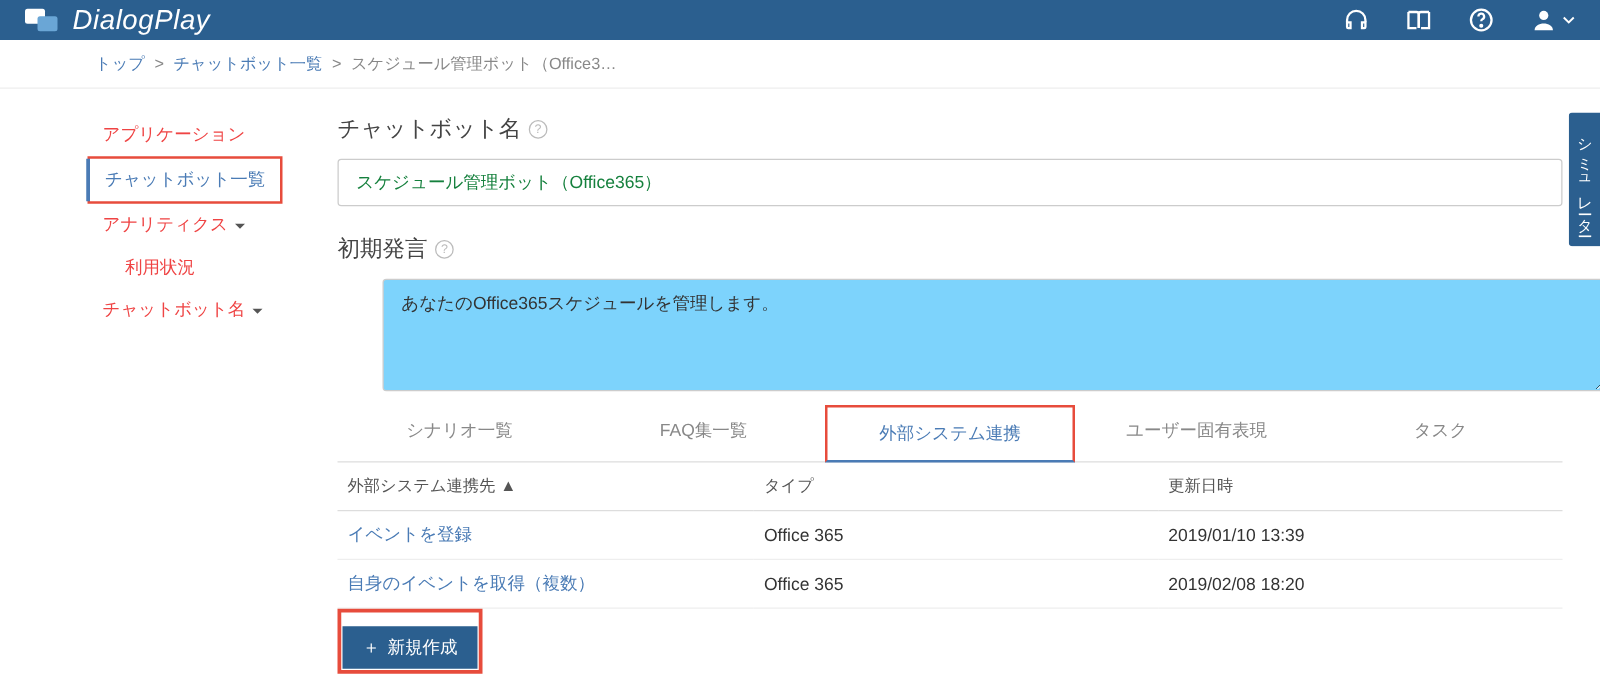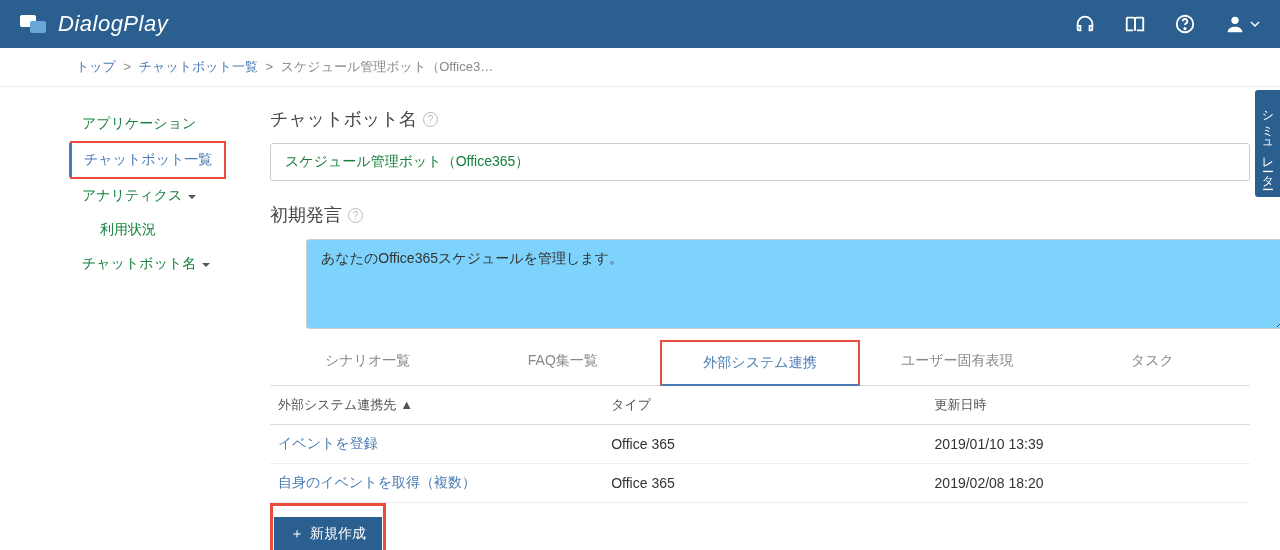--- a/index.html
+++ b/index.html
@@ -1,34 +1,34 @@
 <!DOCTYPE html>
 <html><head>
 <meta charset="utf-8">
 <style>
   * { box-sizing: border-box; margin: 0; padding: 0; }
   body { font-family: "Hiragino Kaku Gothic ProN", "Yu Gothic", Meiryo, sans-serif; font-size: 14px; color: #333; background: #fff; }
-  .header { background: #2b5f8f; height: 48px; display: flex; align-items: center; padding: 0 20px; justify-content: space-between; }
+  .header { background: #2b5f8f; height: 32px; display: flex; align-items: center; padding: 0 20px; justify-content: space-between; }
   .header-left { display: flex; align-items: center; gap: 10px; }
   .logo-icon { width: 28px; height: 22px; position: relative; }
   .logo-icon svg { display: block; }
   .brand { color: #fff; font-size: 22px; font-style: italic; font-weight: 300; letter-spacing: 0.5px; }
   .header-right { display: flex; align-items: center; gap: 28px; }
   .hicon { color: #fff; width: 22px; height: 22px; display: flex; align-items: center; justify-content: center; cursor: pointer; }
   .hicon svg { display: block; }
   .user-drop { display: flex; align-items: center; gap: 4px; cursor: pointer; }
 
   .breadcrumb { padding: 10px 20px 10px 76px; font-size: 13px; color: #888; border-bottom: 1px solid #eee; }
   .breadcrumb a { color: #4a7bb5; text-decoration: none; cursor: pointer; }
   .breadcrumb .sep { color: #888; margin: 0 4px; }
   .breadcrumb .current { color: #888; }
 
   .layout { display: flex; padding: 20px 30px 20px 0; }
   .sidebar { width: 230px; padding-left: 70px; flex-shrink: 0; }
-  .sidebar-item { padding: 8px 12px; color: #15803d; cursor: pointer; display: flex; align-items: center; gap: 4px; white-space: nowrap; }
+  .sidebar-item { padding: 8px 12px; color: #ef4444; cursor: pointer; display: flex; align-items: center; gap: 4px; white-space: nowrap; }
   .sidebar-item.active { color: #4a7bb5; border-left: 3px solid #4a7bb5; margin-left: -3px; }
   .sidebar-item.sub { padding-left: 30px; }
   .hl-side { display: inline-block; border: 2px solid #e74c3c; }
   .caret::after { content: ""; display: inline-block; border-top: 4px solid #555; border-left: 4px solid transparent; border-right: 4px solid transparent; margin-left: 2px; vertical-align: middle; }
 
   .main { flex: 1; padding-left: 40px; }
   .section-label { font-size: 18px; color: #444; display: flex; align-items: center; gap: 6px; margin-bottom: 12px; }
   .help-circle { width: 15px; height: 15px; border: 1.5px solid #bbb; border-radius: 50%; display: inline-flex; align-items: center; justify-content: center; font-size: 10px; color: #bbb; }
   .text-input { width: 100%; border: 1px solid #ccc; border-radius: 3px; padding: 10px 14px; font-size: 14px; color: #15803d; background: #fff; }
   .textarea { width: 100%; border: 1px solid #ccc; border-radius: 3px; padding: 10px 14px; font-size: 14px; color: #333; background: #7dd3fc; height: 90px; resize: vertical; font-family: inherit; margin-left: 36px; }

